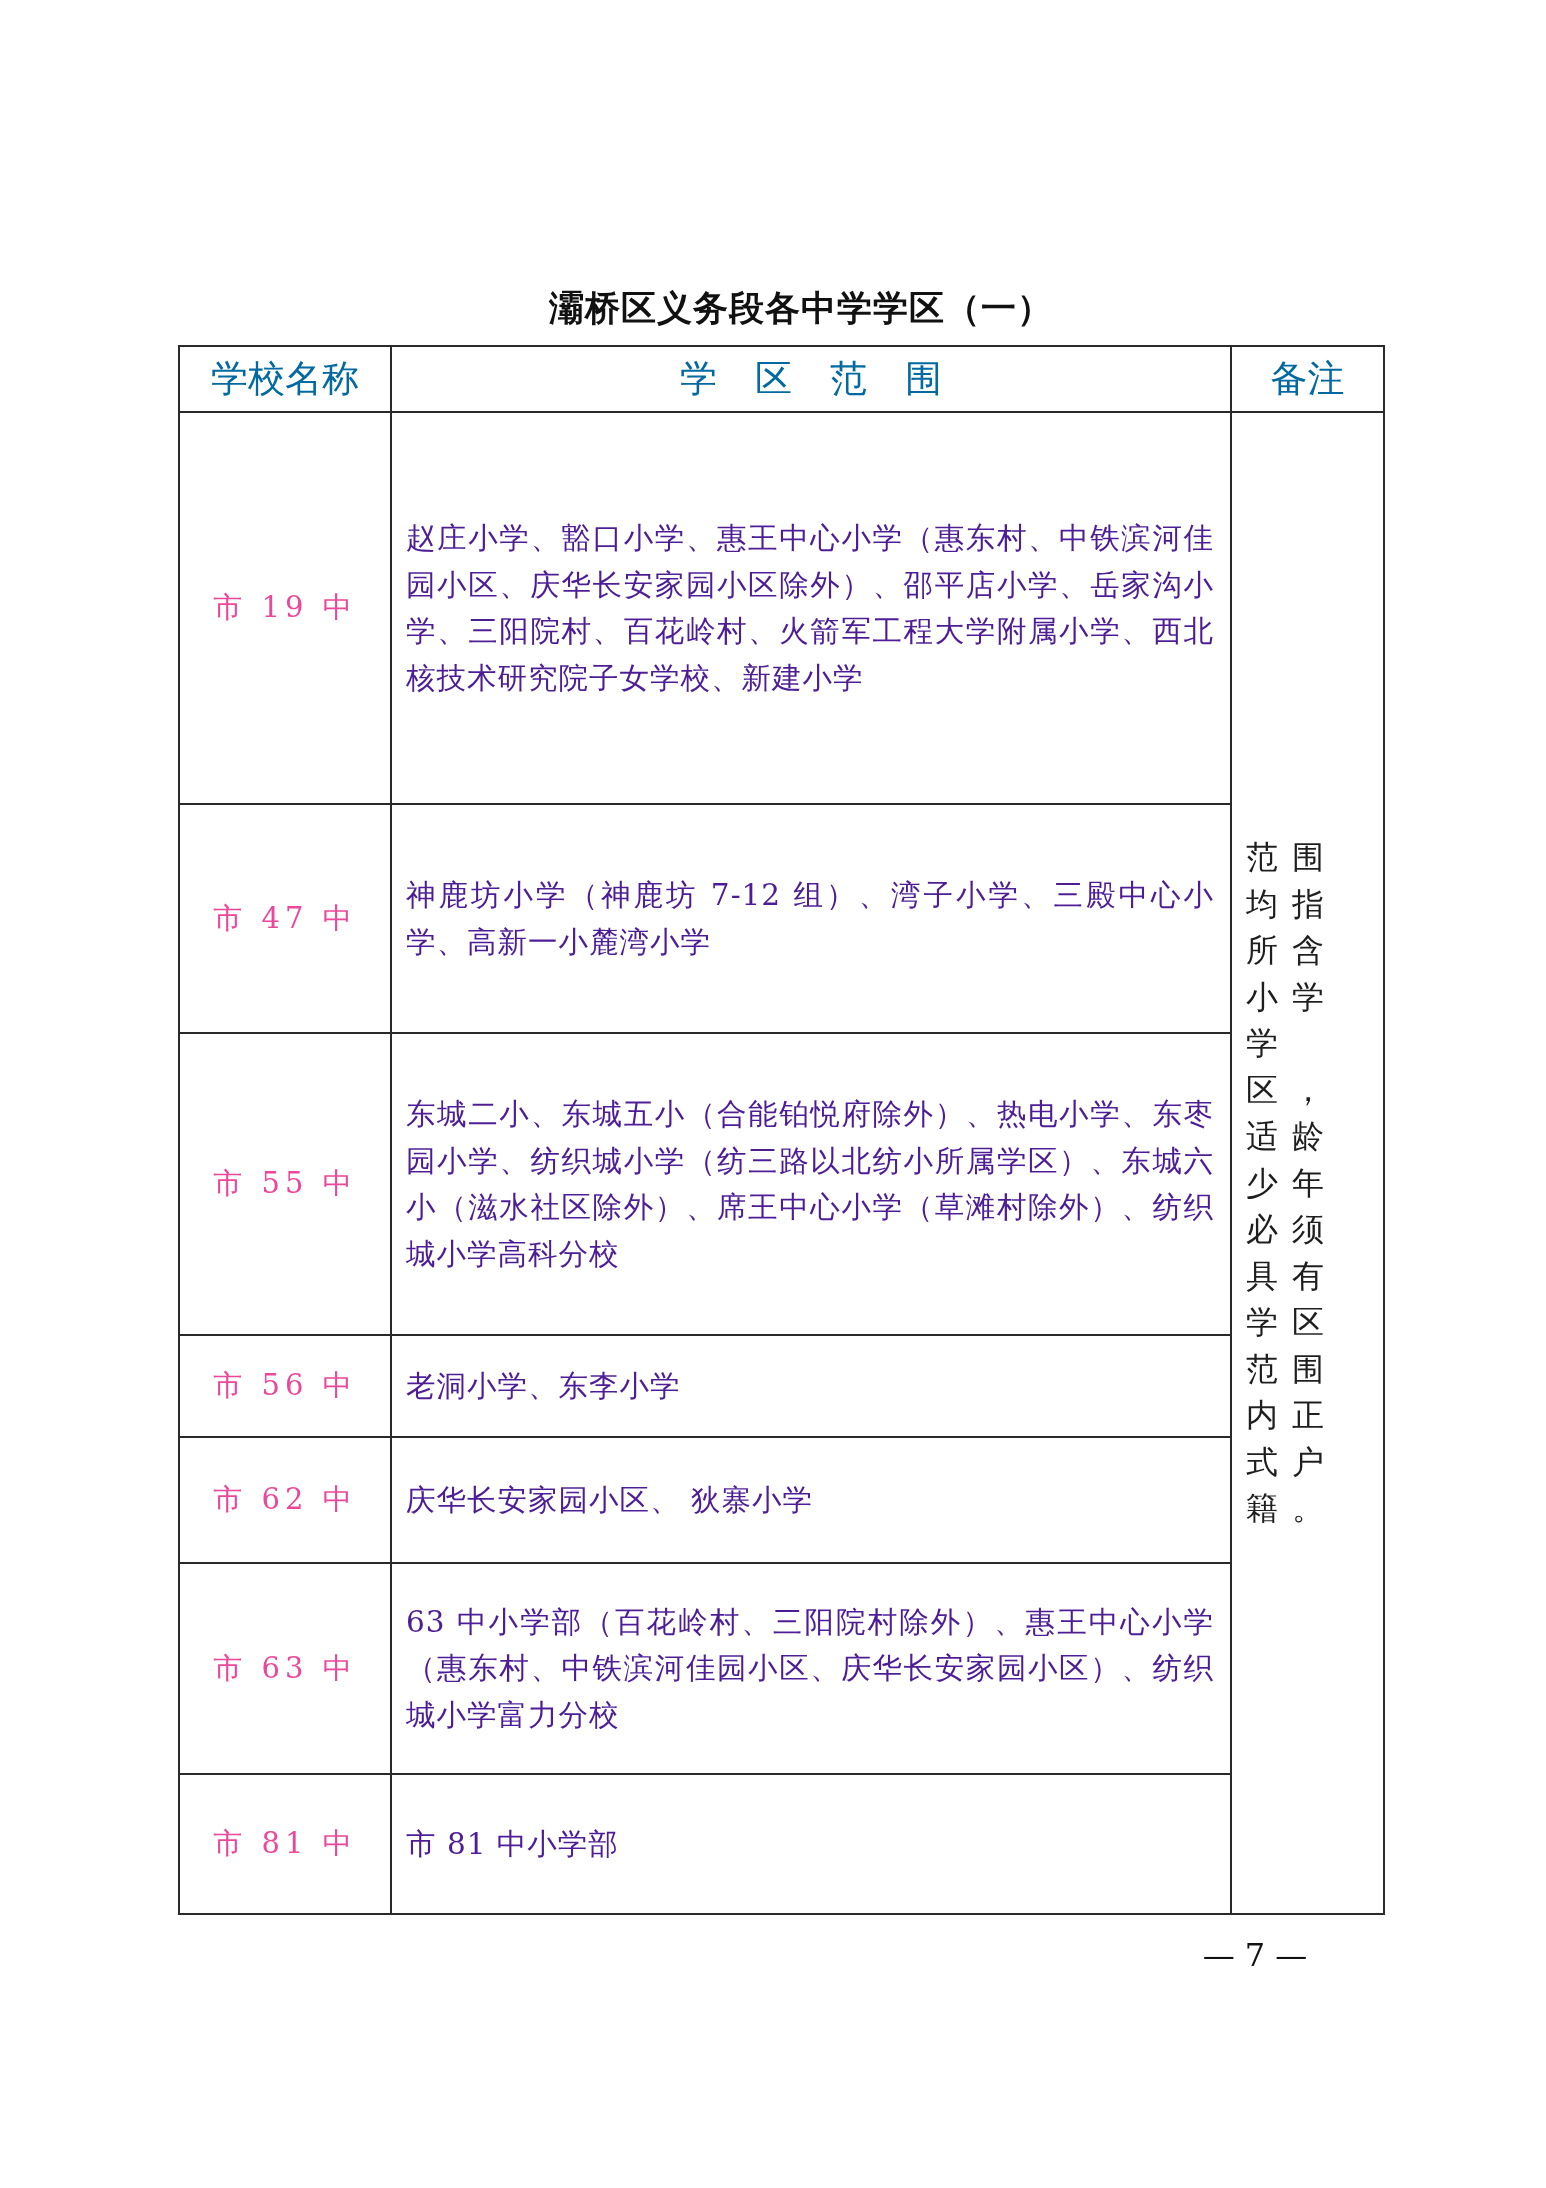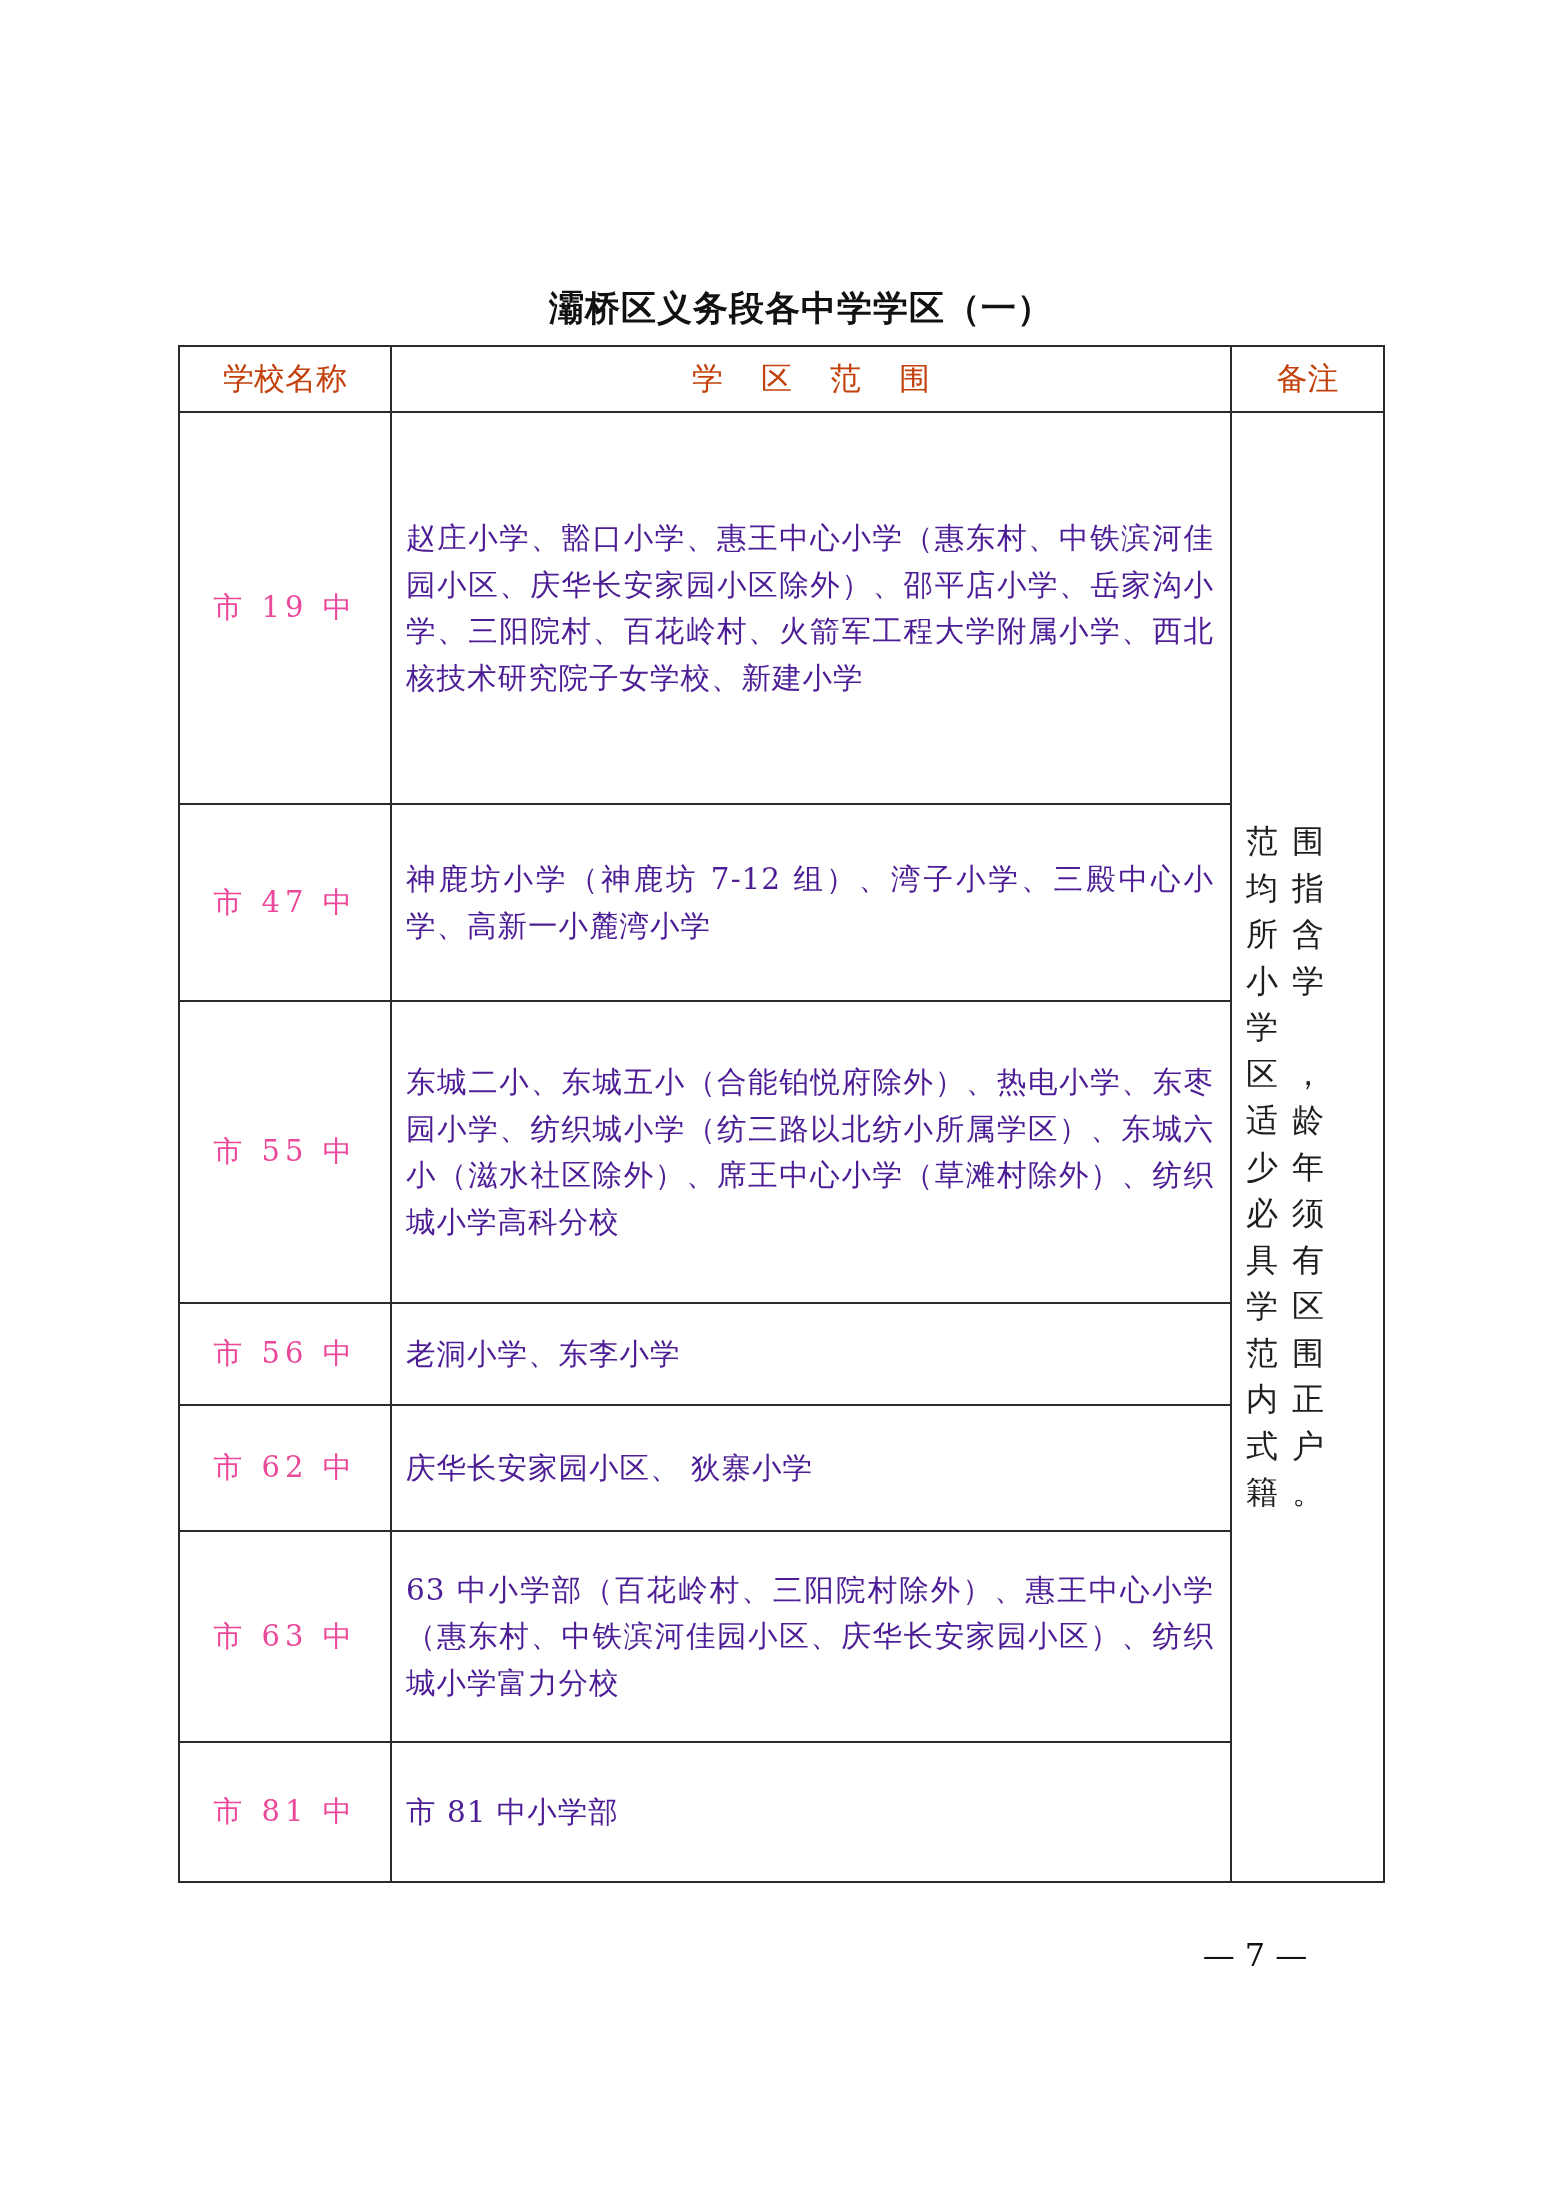--- a/index.html
+++ b/index.html
@@ -39,22 +39,22 @@
   }
   table.district-table td,
   table.district-table th {
     border: 2px solid #2a2a2a;
     padding: 0;
   }
   th {
     height: 64px;
     font-family: "DejaVu Sans", "Liberation Sans", sans-serif;
     font-weight: normal;
-    font-size: 31px;
-    color: #c2410c;
+    font-size: 37px;
+    color: #0369a1;
     text-align: center;
     vertical-align: middle;
   }
   th.col-scope-head span {
     letter-spacing: 38px;
     margin-right: -38px;
   }
   td.school-cell {
     text-align: center;
     vertical-align: middle;
@@ -115,21 +115,21 @@
     </tr>
   </thead>
   <tbody>
     <tr style="height:392px">
       <td class="school-cell">市 19 中</td>
       <td class="scope-cell">赵庄小学、豁口小学、惠王中心小学（惠东村、中铁滨河佳园小区、庆华长安家园小区除外）、邵平店小学、岳家沟小学、三阳院村、百花岭村、火箭军工程大学附属小学、西北核技术研究院子女学校、新建小学</td>
       <td class="remark-cell" rowspan="7">
         <div class="remark-text">范围均指所含小学学区，适龄少年必须具有学区范围内正式户籍。</div>
       </td>
     </tr>
-    <tr style="height:197px">
+    <tr style="height:229px">
       <td class="school-cell">市 47 中</td>
       <td class="scope-cell">神鹿坊小学（神鹿坊 7-12 组）、湾子小学、三殿中心小学、高新一小麓湾小学</td>
     </tr>
     <tr style="height:302px">
       <td class="school-cell">市 55 中</td>
       <td class="scope-cell">东城二小、东城五小（合能铂悦府除外）、热电小学、东枣园小学、纺织城小学（纺三路以北纺小所属学区）、东城六小（滋水社区除外）、席王中心小学（草滩村除外）、纺织城小学高科分校</td>
     </tr>
     <tr style="height:102px">
       <td class="school-cell">市 56 中</td>
       <td class="scope-cell">老洞小学、东李小学</td>

